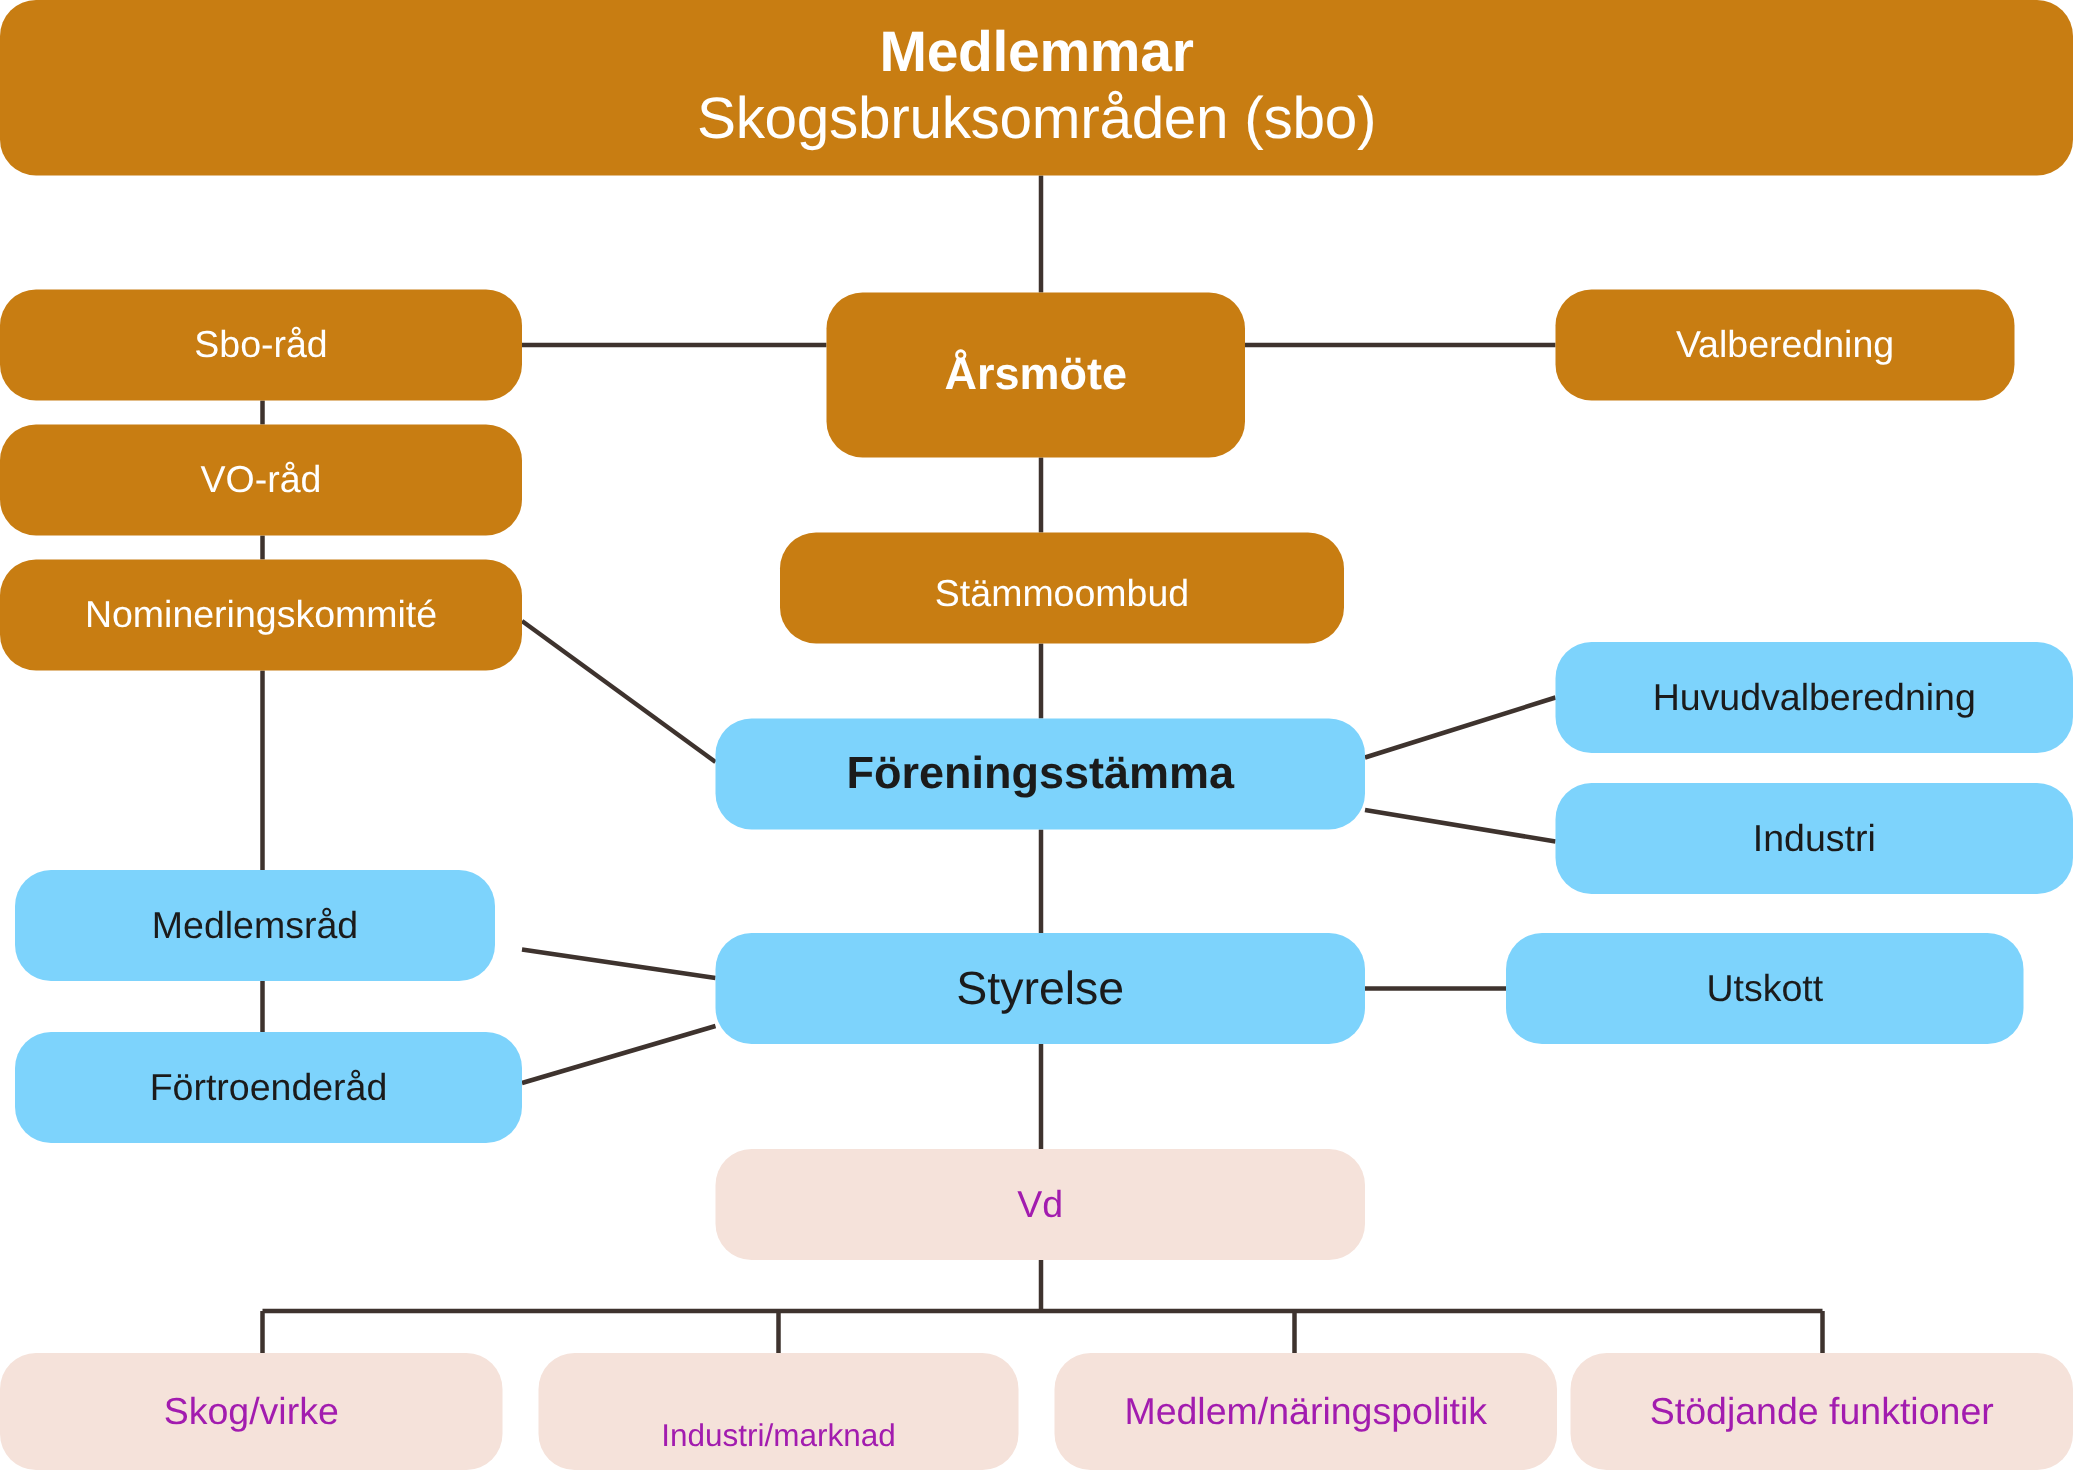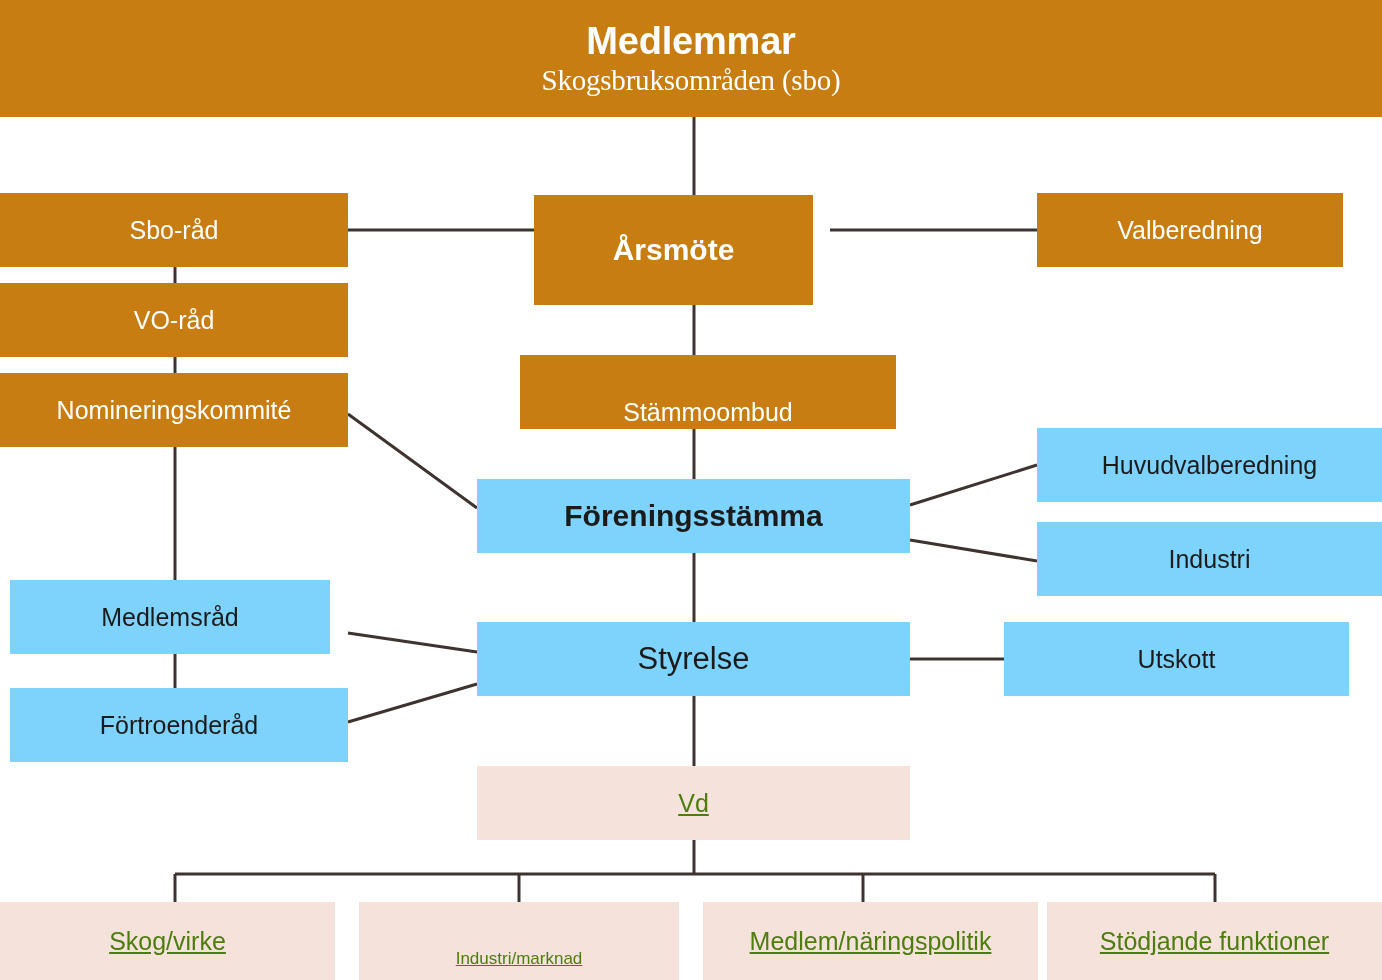--- a/index.html
+++ b/index.html
@@ -26,60 +26,59 @@
     z-index: 1;
   }
   .node {
     position: absolute;
     box-sizing: border-box;
     display: flex;
     align-items: center;
     justify-content: center;
     text-align: center;
     z-index: 2;
-    padding: 2px 8px;
+    padding: 18px 8px;
     line-height: 1.15;
+    border-radius: 24px;
   }
   .node-label {
     display: block;
     white-space: nowrap;
   }
   
   .v-orange {
     background: #C87D12;
     color: #ffffff;
   }
   .v-cream {
     background: #7dd3fc;
     color: #1b1b1b;
   }
   .v-pink {
     background: #F5E2DA;
-    color: #4d7c0f;
-    text-decoration: underline;
+    color: #a21caf;
   }
   
   .w-bold  { font-weight: 700; }
   .w-normal{ font-weight: 400; }
 
   
   #banner {
     flex-direction: column;
     gap: 0px;
   }
   #banner .banner-title {
     font-size: 38px;
     font-weight: 700;
     letter-spacing: -0.2px;
   }
   #banner .banner-subtitle {
-    font-size: 29px;
+    font-size: 39px;
     font-weight: 400;
     letter-spacing: -0.2px;
-    font-family: Liberation Serif, serif;
   }
 </style>
 </head>
 <body>
 
 <div id="chart-root">
 
   <svg id="connector-layer" viewBox="0 0 1382 980" width="1382" height="980" xmlns="http://www.w3.org/2000/svg">
       <polyline points="694,117 694,195" fill="none" stroke="#3E332E" stroke-width="3" stroke-linecap="butt"></polyline>
       <polyline points="348,230 551,230" fill="none" stroke="#3E332E" stroke-width="3" stroke-linecap="butt"></polyline>
@@ -120,21 +119,21 @@
       </div>
       <div class="node v-orange" id="node-nomineringskommite" style="left: 0px; top: 373px; width: 348px; height: 74px;">
         <span class="node-label w-normal" style="font-size: 25px;">Nomineringskommité</span>
       </div>
       <div class="node v-cream" id="node-medlemsrad" style="left: 10px; top: 580px; width: 320px; height: 74px;">
         <span class="node-label w-normal" style="font-size: 25px;">Medlemsråd</span>
       </div>
       <div class="node v-cream" id="node-fortroenderad" style="left: 10px; top: 688px; width: 338px; height: 74px;">
         <span class="node-label w-normal" style="font-size: 25px;">Förtroenderåd</span>
       </div>
-      <div class="node v-orange" id="node-arsmote" style="left: 534px; top: 195px; width: 279px; height: 110px;">
+      <div class="node v-orange" id="node-arsmote" style="left: 551px; top: 195px; width: 279px; height: 110px;">
         <span class="node-label w-bold" style="font-size: 30px;">Årsmöte</span>
       </div>
       <div class="node v-orange" id="node-stammoombud" style="left: 520px; top: 355px; width: 376px; height: 74px; align-items: flex-end;">
         <span class="node-label w-normal" style="font-size: 25px;">Stämmoombud</span>
       </div>
       <div class="node v-cream" id="node-foreningsstamma" style="left: 477px; top: 479px; width: 433px; height: 74px;">
         <span class="node-label w-bold" style="font-size: 30px;">Föreningsstämma</span>
       </div>
       <div class="node v-cream" id="node-styrelse" style="left: 477px; top: 622px; width: 433px; height: 74px;">
         <span class="node-label w-normal" style="font-size: 31px;">Styrelse</span>
@@ -151,21 +150,21 @@
       <div class="node v-cream" id="node-revisorer" style="left: 1037px; top: 522px; width: 345px; height: 74px;">
         <span class="node-label w-normal" style="font-size: 25px;">Industri</span>
       </div>
       <div class="node v-cream" id="node-utskott" style="left: 1004px; top: 622px; width: 345px; height: 74px;">
         <span class="node-label w-normal" style="font-size: 25px;">Utskott</span>
       </div>
       <div class="node v-pink" id="node-skog-virke" style="left: 0px; top: 902px; width: 335px; height: 78px;">
         <span class="node-label w-normal" style="font-size: 25px;">Skog/virke</span>
       </div>
       <div class="node v-pink" id="node-industri-marknad" style="left: 359px; top: 902px; width: 320px; height: 78px;">
-        <span class="node-label w-normal" style="font-size: 17px; margin-top: 35px;">Industri/marknad</span>
+        <span class="node-label w-normal" style="font-size: 21px; margin-top: 35px;">Industri/marknad</span>
       </div>
       <div class="node v-pink" id="node-medlem-naringspolitik" style="left: 703px; top: 902px; width: 335px; height: 78px;">
         <span class="node-label w-normal" style="font-size: 25px;">Medlem/näringspolitik</span>
       </div>
       <div class="node v-pink" id="node-stodjande-funktioner" style="left: 1047px; top: 902px; width: 335px; height: 78px;">
         <span class="node-label w-normal" style="font-size: 25px;">Stödjande funktioner</span>
       </div>
     </div>
 
 </div>

